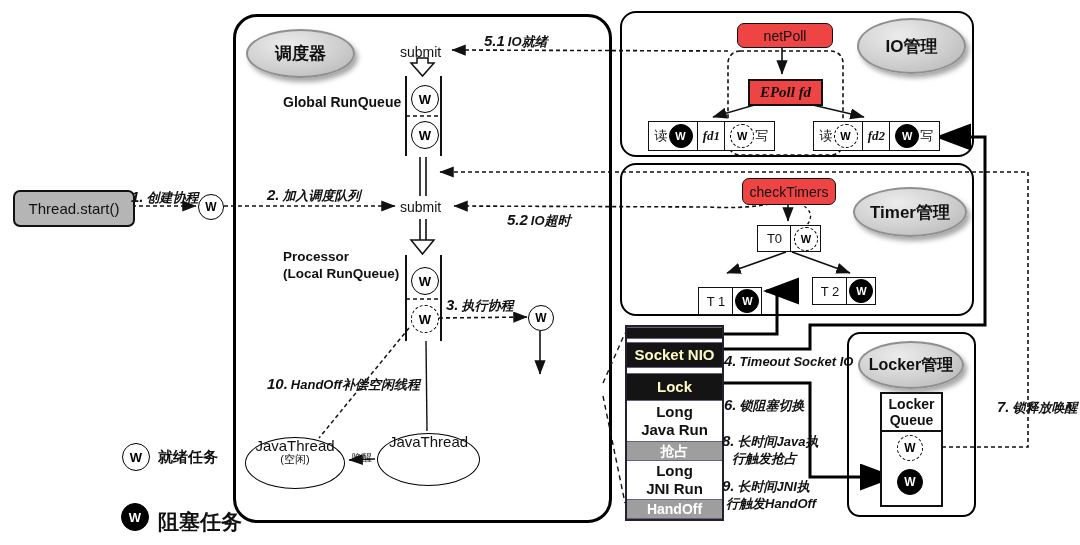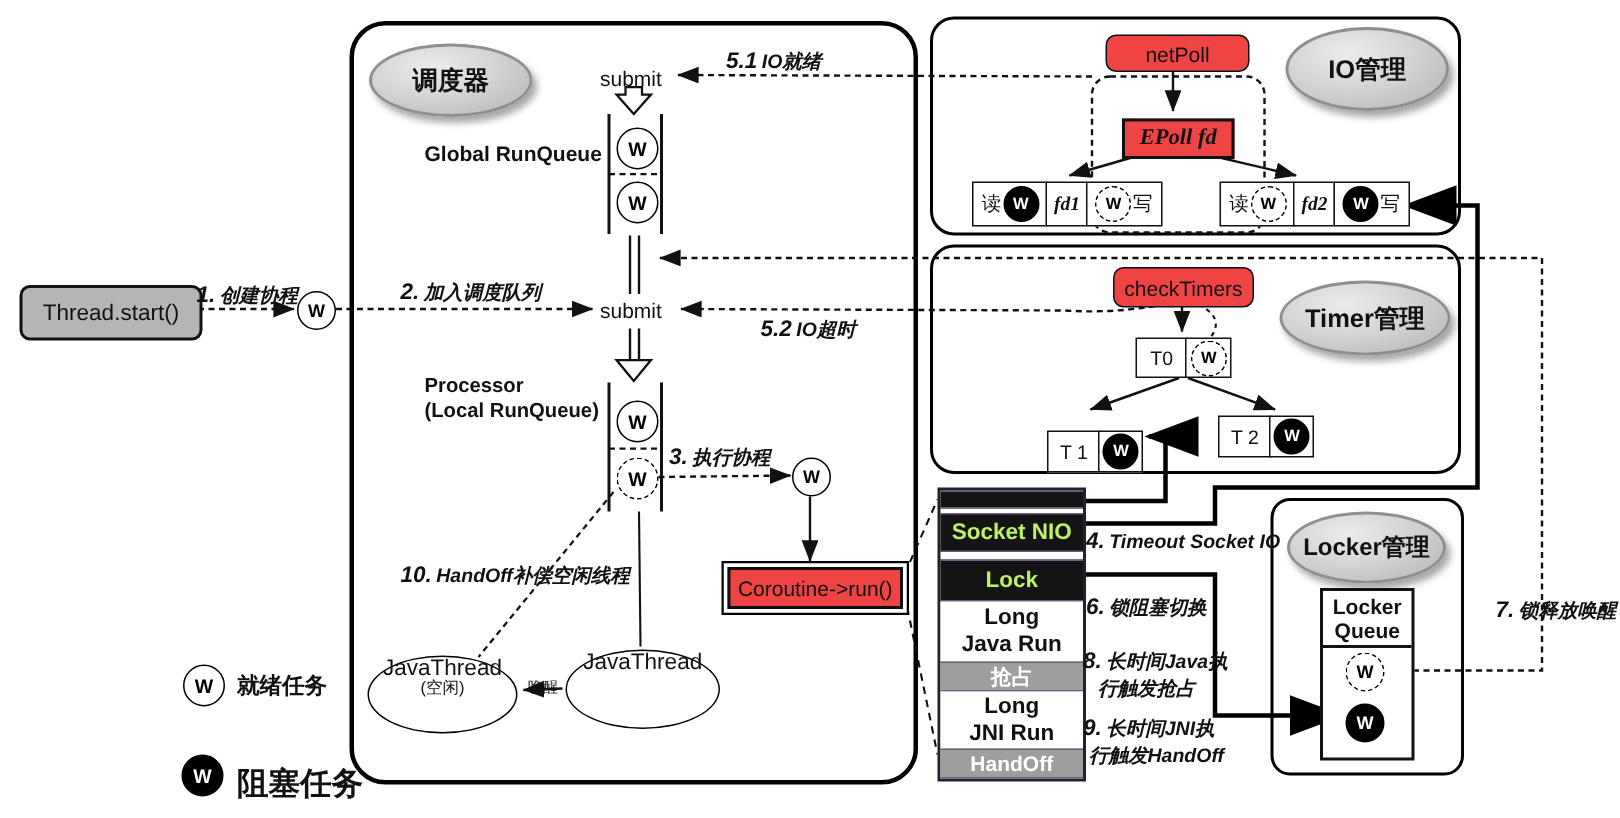--- a/index.html
+++ b/index.html
@@ -33,21 +33,21 @@
   .lbl{position:absolute;white-space:nowrap;z-index:2;}
   .bold{font-weight:bold;}
   .right{text-align:left;}
   
   .oval{position:absolute;border:1.7px solid #000;border-radius:50%;background:#fff;display:flex;
         flex-direction:column;align-items:center;z-index:2;line-height:1.05;}
   
   .stack{position:absolute;left:625px;top:325px;width:95px;border:2px solid #26202e;background:#fff;z-index:2;}
   .srow{display:flex;flex-direction:column;align-items:center;justify-content:center;text-align:center;
         font-weight:bold;line-height:1.2;}
-  .srow.black{background:#141414;color:#bef264;border-top:1px solid #6b5f80;border-bottom:1px solid #6b5f80;}
+  .srow.black{background:#141414;color:#fef9c3;border-top:1px solid #6b5f80;border-bottom:1px solid #6b5f80;}
   .srow.gray{background:#9e9e9e;color:#fff;border-top:1px solid #6b5f80;border-bottom:1px solid #6b5f80;}
   .srow.white{background:#fff;color:#111;}
   
   .cellrow{position:absolute;display:flex;z-index:2;}
   .cell{border:1.6px solid #111;background:#fff;display:flex;align-items:center;justify-content:center;
         gap:1px;font-size:13px;}
   .cell+.cell{margin-left:-1.6px;}
   .fd{font-family:"Liberation Serif","DejaVu Serif",serif;font-style:italic;font-weight:bold;}
   .win{position:static !important;}
   svg.layer{position:absolute;left:0;top:0;z-index:1;}
@@ -138,23 +138,20 @@
   </div>
   <div class="wc w26" style="left:411px;top:267px;">
       <span>W</span>
     </div>
   <div class="wc w26 dashed" style="left:411px;top:305px;">
       <span>W</span>
     </div>
 
   <div class="wc w24" style="left:528px;top:305px;">
       <span>W</span>
-    </div>
-  <div class="node" style="left:485px;top:378px;width:113px;height:24px;border-width:2px;box-shadow:0 0 0 2.5px #fff,0 0 0 4px #000;">
-      <span>Coroutine-&gt;run()</span>
     </div>
 
   <div class="oval" style="left:245px;top:437px;width:98px;height:50px;">
     <span style="font-size:15px;">JavaThread</span>
     <span style="font-size:11px;">(空闲)</span>
   </div>
   <div class="oval" style="left:377px;top:433px;width:101px;height:51px;">
     <span style="font-size:15px;">JavaThread</span>
   </div>
   <div class="lbl" style="left:352px;top:451px;font-size:10px;z-index:4;">唤醒</div>

